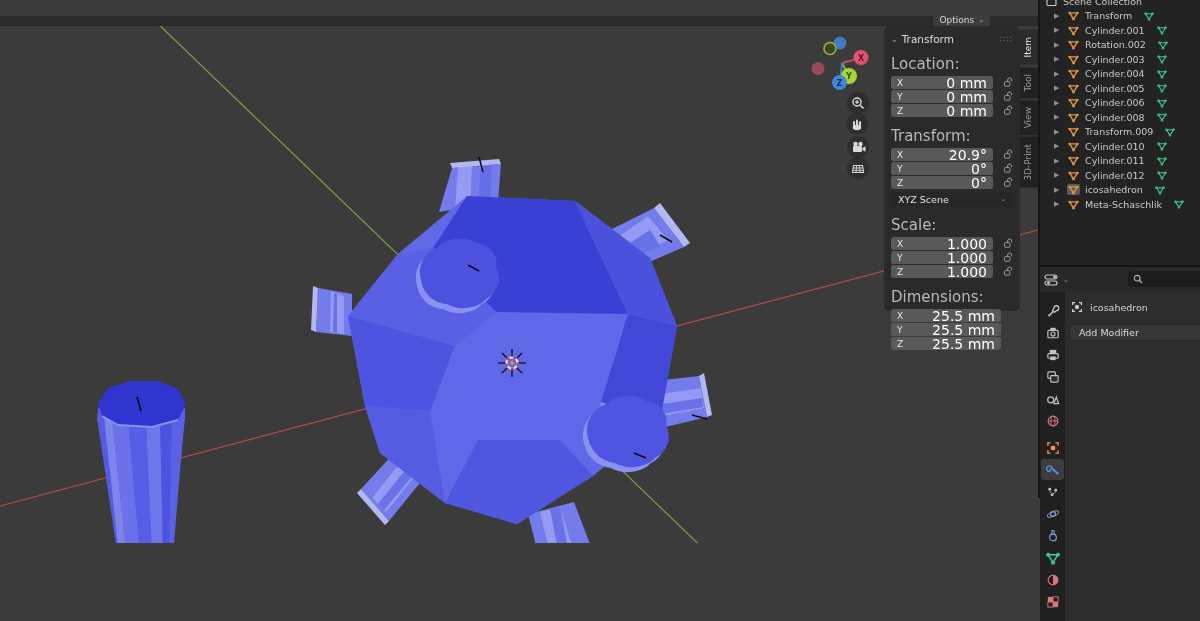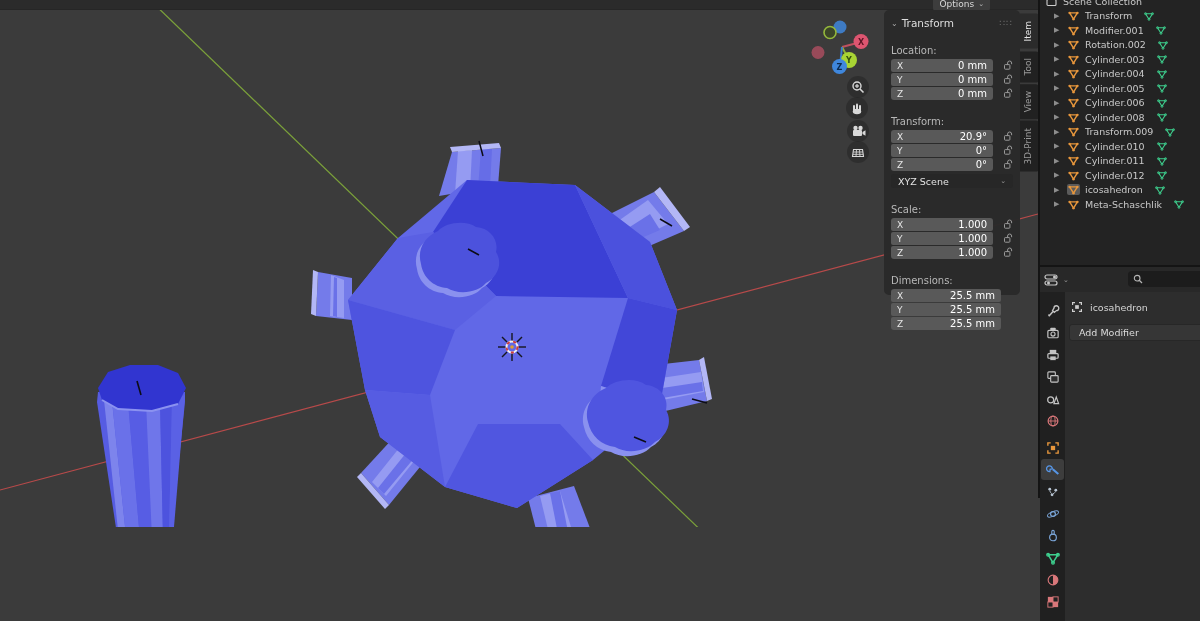--- a/index.html
+++ b/index.html
@@ -1,41 +1,41 @@
 <!DOCTYPE html>
 <html><head>
 <meta charset="utf-8">
 <style>
   html,body{margin:0;padding:0;background:#1a1a1a;}
   *{box-sizing:border-box;font-family:"DejaVu Sans",sans-serif;}
   #app{position:relative;width:1200px;height:621px;overflow:hidden;background:#3b3b3b;}
 
   
-  #viewport{position:absolute;left:0;top:0;width:1038px;height:527px;background:#3b3b3b;overflow:hidden;}
+  #viewport{position:absolute;left:0;top:16px;width:1038px;height:527px;background:#3b3b3b;overflow:hidden;}
   #vp-header{position:absolute;left:0;top:0;width:100%;height:10px;background:#2b2b2b;border-bottom:1px solid #262626;z-index:5;}
   #options-btn{position:absolute;right:48px;top:-3px;height:14px;padding:0 6px;background:#3d3d3d;border-radius:3px;color:#d8d8d8;font-size:9px;line-height:13px;display:flex;gap:4px;align-items:center;}
   #options-btn .chev{font-size:7px;color:#bbb;}
   #scene-svg{position:absolute;left:0;top:0;}
 
   
   #gizmo-svg{position:absolute;left:800px;top:8px;z-index:6;}
   .navbtn{position:absolute;width:22px;height:22px;border-radius:50%;background:rgba(40,40,40,.65);display:flex;align-items:center;justify-content:center;z-index:6;}
 
   
   #npanel{position:absolute;left:884px;top:10px;width:136px;height:285px;background:rgba(41,41,41,.97);border-radius:5px;padding:5px 7px;z-index:7;color:#ccc;}
   #npanel-header{display:flex;align-items:center;gap:4px;font-size:10.5px;color:#dedede;margin:2px 0 6px;}
   #npanel-header .chev{font-size:8px;color:#aaa;}
   #npanel-header .dots{margin-left:auto;color:#6e6e6e;font-size:9px;letter-spacing:1px;}
-  .t-sec-label{font-size:10px;color:#b8b8b8;margin:16px 0 3px;}
+  .t-sec-label{font-size:15px;color:#b8b8b8;margin:10px 0 3px;}
   .t-row{display:flex;align-items:center;margin-bottom:1px;height:13px;}
   .t-field{flex:1;height:13px;background:#595959;display:flex;align-items:center;justify-content:space-between;padding:0 6px;border-radius:2px;}
   .t-row:first-of-type .t-field{border-radius:3px 3px 2px 2px;}
   .t-row:last-of-type .t-field{border-radius:2px 2px 3px 3px;}
   .t-field .ax{font-size:9px;color:#e6e6e6;}
-  .t-field .val{font-size:10px;color:#fff;}
+  .t-field .val{font-size:14px;color:#fff;}
   .lock-col{width:20px;display:flex;justify-content:flex-end;align-items:center;}
   .no-lock .t-field{margin-right:12px;}
   .t-select{height:14px;background:#272727;border-radius:3px;display:flex;align-items:center;justify-content:space-between;padding:0 7px;margin:3px 0 2px;}
   .t-select span{font-size:9.5px;color:#e3e3e3;}
   .t-select .chev{font-size:7px;color:#999;}
 
   
   #side-tabs{position:absolute;left:1020px;top:14px;width:19px;z-index:7;display:flex;flex-direction:column;gap:2px;}
   .side-tab{writing-mode:vertical-rl;transform:rotate(180deg);background:#212121;color:#999;font-size:9px;padding:7px 3px;border-radius:3px 0 0 3px;text-align:center;}
   .side-tab.active{background:#2b2b2b;color:#e8e8e8;}
@@ -442,21 +442,21 @@
           <div class="ol-row">
             <span class="disc">▶</span>
             <span class="ic obj">
               <svg width="11" height="11" viewBox="0 0 12 12">
                 <path d="M6,10 L1.8,3.2 L10.2,3.2 Z" fill="none" stroke="#e8973c" stroke-width="1.5"></path>
                 <circle cx="6" cy="10" r="1.3" fill="#e8973c"></circle>
                 <circle cx="1.8" cy="3.2" r="1.3" fill="#e8973c"></circle>
                 <circle cx="10.2" cy="3.2" r="1.3" fill="#e8973c"></circle>
               </svg>
             </span>
-            <span class="nm">Modifier.001</span>
+            <span class="nm">Cylinder.001</span>
             <span class="ic dataic">
               <svg width="10" height="10" viewBox="0 0 12 12">
                 <path d="M6,10 L1.8,3.2 L10.2,3.2 Z" fill="none" stroke="#3ecf8e" stroke-width="1.3"></path>
                 <circle cx="6" cy="10" r="1.2" fill="none" stroke="#3ecf8e"></circle>
                 <circle cx="1.8" cy="3.2" r="1.2" fill="none" stroke="#3ecf8e"></circle>
                 <circle cx="10.2" cy="3.2" r="1.2" fill="none" stroke="#3ecf8e"></circle>
               </svg>
             </span>
           </div>
           <div class="ol-row">

